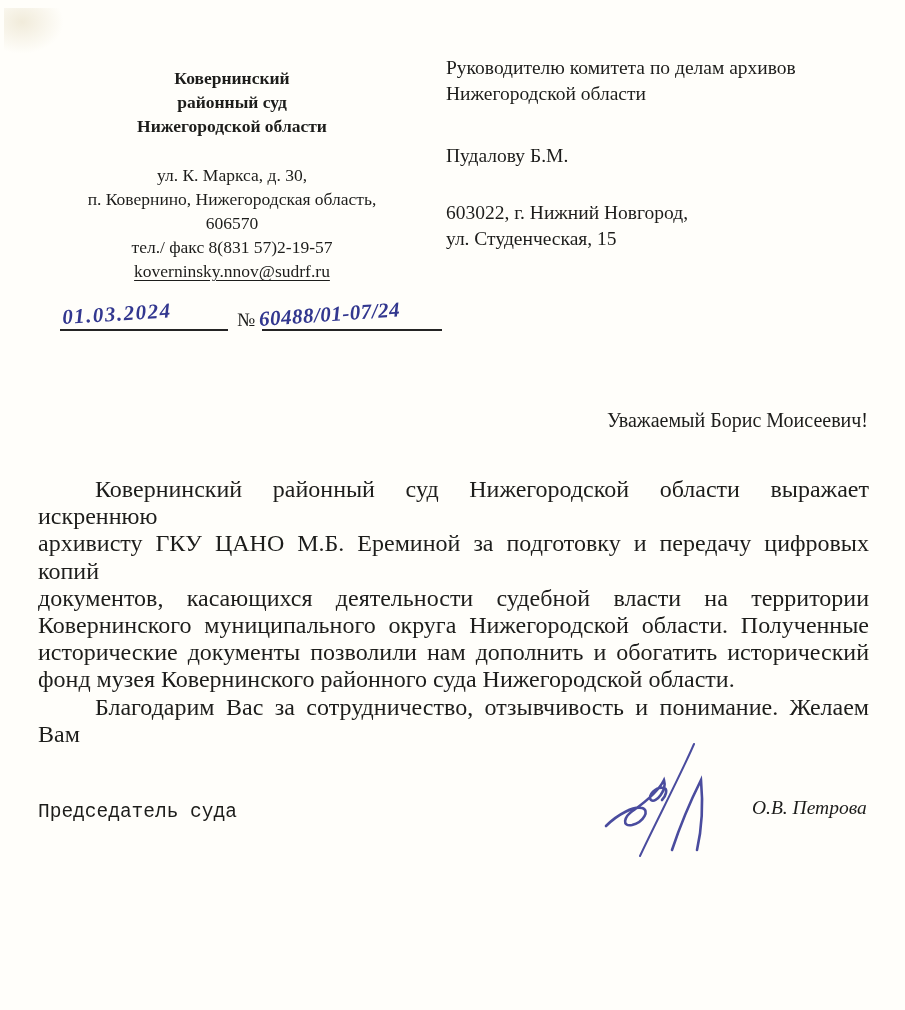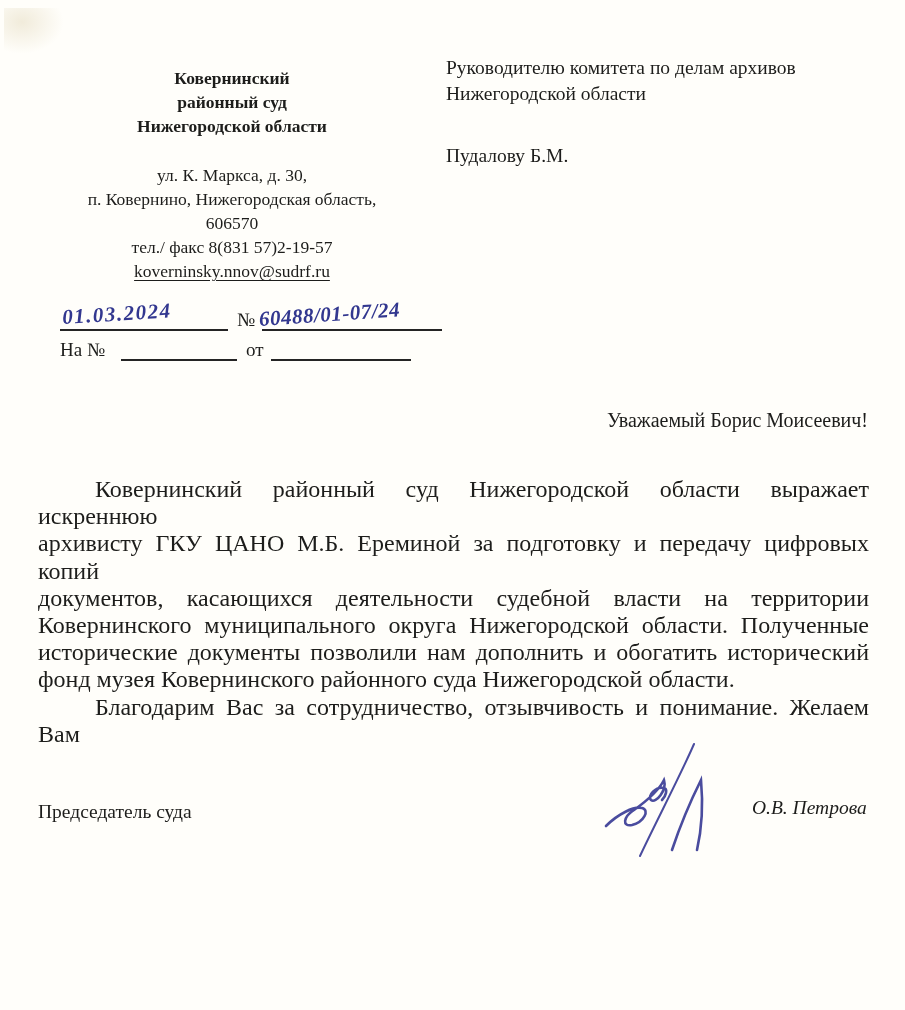--- a/index.html
+++ b/index.html
@@ -63,21 +63,21 @@
   }
   .body-text {
     position: absolute; left: 38px; right: 36px; top: 476px;
     font-size: 24px; line-height: 27.2px;
   }
   .body-text .jline { text-align: justify; text-align-last: justify; }
   .body-text .lline { text-align: left; }
   .body-text .indent { text-indent: 57px; }
 
   
-  .sig-title { position: absolute; left: 38px; top: 801px; font-size: 19.5px; }
+  .sig-title { position: absolute; left: 38px; top: 801px; font-size: 19.5px; font-family: Liberation Mono, monospace; }
   .sig-name  { position: absolute; left: 752px; top: 797px; font-size: 19.5px; font-style: italic; }
   .sig-scribble { position: absolute; left: 598px; top: 738px; width: 130px; height: 122px; }
   .sig-scribble svg { width: 100%; height: 100%; }
 </style>
 </head>
 <body>
 
 <div class="page">
 
   <div class="smudge"></div>
@@ -92,38 +92,35 @@
       <div>606570</div>
       <div>тел./ факс 8(831 57)2-19-57</div>
       <div class="email">koverninsky.nnov@sudrf.ru</div>
     </div>
   </div>
 
   <div class="recipient">
     <div>Руководителю комитета по делам архивов</div>
     <div>Нижегородской области</div>
     <div class="rec-name">Пудалову Б.М.</div>
+    <div class="rec-addr">
+      <div>603022, г. Нижний Новгород,</div>
+      <div>ул. Студенческая, 15</div>
+    </div>
   </div>
 
   <div class="refblock">
     <div class="refrow">
       <span class="wline l-date">
         <span class="hand h-date">01.03.2024</span>
       </span>
       <span class="ref-label">№</span>
       <span class="wline l-num">
         <span class="hand h-num">60488/01-07/24</span>
       </span>
-    </div>
-    <div class="refrow">
-      <span>На №</span>
-      <span class="ref-label"></span>
-      <span class="wline l-reply"></span>
-      <span class="ref-label">от</span>
-      <span class="wline l-from"></span>
     </div>
   </div>
 
   <div class="salutation">Уважаемый Борис Моисеевич!</div>
 
   <div class="body-text">
     <div>
       <div class="jline indent">Ковернинский районный суд Нижегородской области выражает искреннюю</div>
       <div class="jline">архивисту ГКУ ЦАНО М.Б. Ереминой за подготовку и передачу цифровых копий</div>
       <div class="jline">документов, касающихся деятельности судебной власти на территории</div>

